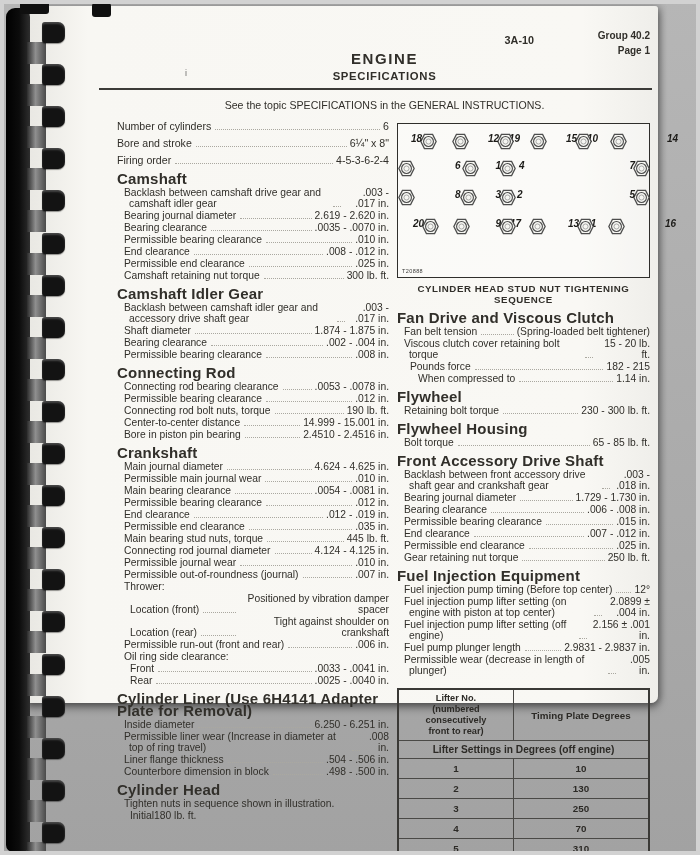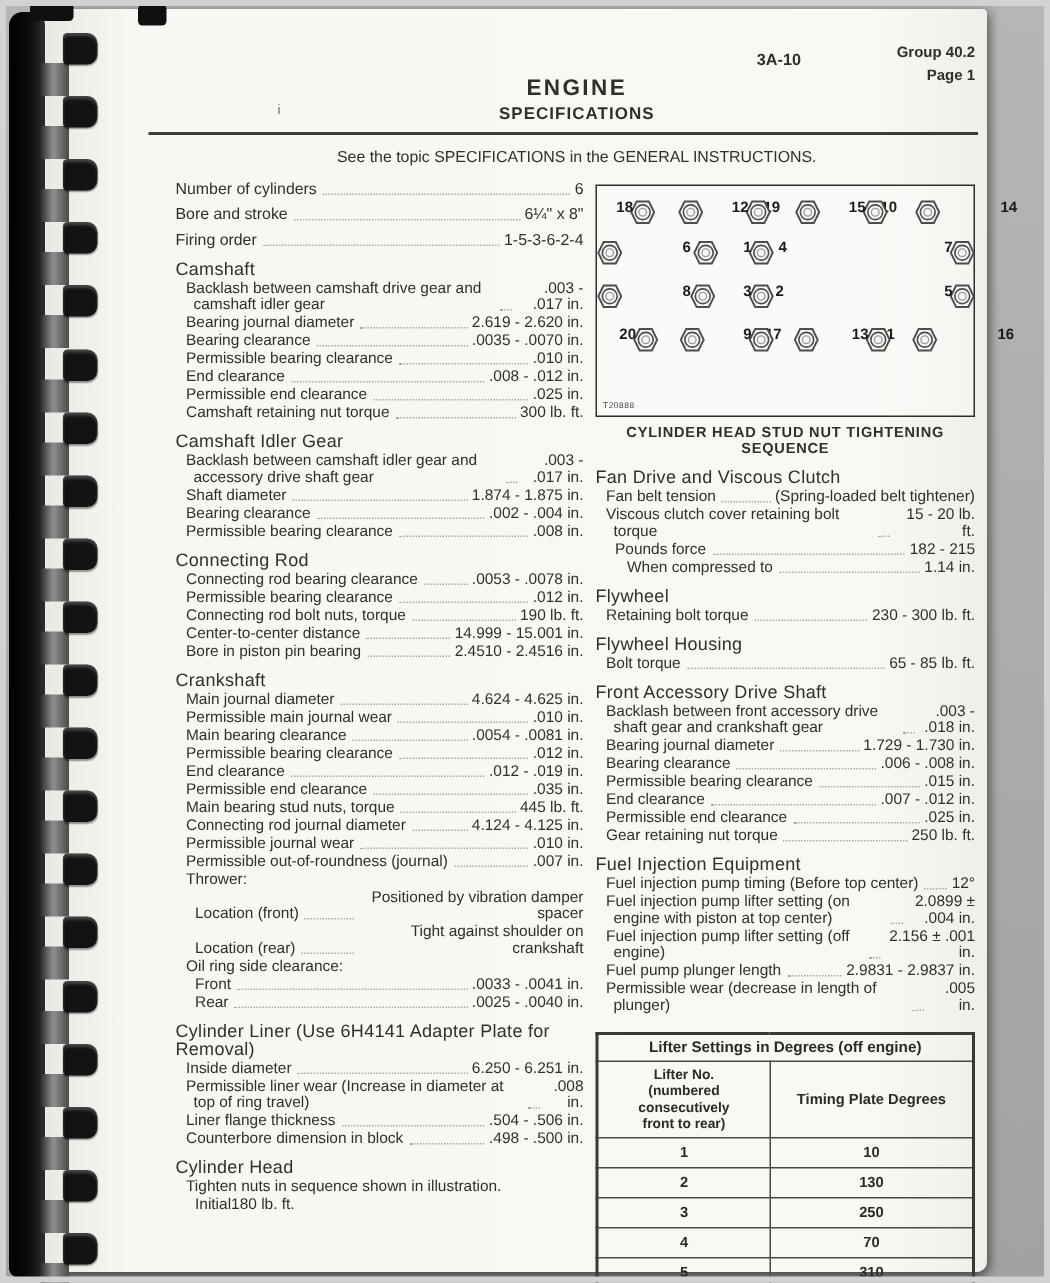--- a/index.html
+++ b/index.html
@@ -4,21 +4,21 @@
 <style>
   html,body{margin:0;padding:0;}
   body{
     width:700px;height:855px;overflow:hidden;position:relative;
     font-family:"Liberation Sans","DejaVu Sans",sans-serif;
     background:linear-gradient(#b6b6b6,#a2a2a2);
   }
   .photo-frame{position:absolute;inset:0;border:4px solid #d2d2d2;box-sizing:border-box;pointer-events:none;z-index:9;}
   
   .page{
-    position:absolute;left:25px;top:6px;width:633px;height:842px;box-sizing:border-box;
+    position:absolute;left:25px;top:6px;width:633px;height:697px;box-sizing:border-box;
     background:linear-gradient(to right,#e8e7e2 0,#f8f7f3 10%,#f9f8f4 88%,#efeeea 100%);
     box-shadow:0 4px 8px rgba(0,0,0,.5),3px 0 6px rgba(0,0,0,.18);
     border-radius:2px 3px 7px 3px;
     padding:14px 6px 0 92px;color:#312f2a;z-index:1;
   }
   
   .binding{position:absolute;left:0;top:0;width:120px;height:855px;z-index:5;}
   .spine{position:absolute;left:6px;top:8px;width:24px;height:844px;border-radius:9px 9px 7px 7px;
     background:linear-gradient(to right,#000 0,#0c0c0c 55%,#2e2e2e 100%);}
   .comb-tooth{position:absolute;left:42px;width:23px;height:21px;background:#131313;
@@ -35,33 +35,33 @@
   .doc-title{text-align:center;font-size:15px;font-weight:bold;letter-spacing:1.6px;margin-top:2px;}
   .doc-subtitle{text-align:center;font-size:11.3px;font-weight:bold;letter-spacing:.7px;margin-top:3px;}
   .stray{position:absolute;left:160px;top:62px;font-size:9px;color:#6f6f6b;}
   .rule{height:2px;background:#3c3b38;margin:6px 0 0 -18px;}
   .note{text-align:center;font-size:10.6px;margin:9px 0 10px;}
   
   .columns{display:flex;gap:8px;}
   .col-left{width:272px;flex:none;}
   .col-right{width:253px;flex:none;}
   
-  .spec-heading{font-weight:normal;font-size:12px;line-height:12px;margin:7px 0 2px;letter-spacing:.2px;}
+  .spec-heading{font-weight:bold;font-size:15px;line-height:12px;margin:7px 0 2px;letter-spacing:.2px;}
   .spec-row{display:flex;align-items:flex-end;font-size:10.3px;line-height:11px;margin-bottom:1px;}
   .spec-row.spaced{margin-bottom:6px;font-size:10.6px;}
   .ind0{margin-left:0;}
   .ind1{margin-left:7px;}
   .ind2{margin-left:13px;}
   .ind3{margin-left:21px;}
   .spec-label{flex:0 1 auto;padding-left:5px;text-indent:-5px;}
   .leader{flex:1 0 8px;border-bottom:1px dotted #aaa8a0;margin:0 3px 2px 4px;}
   .spec-value{flex:0 1 auto;text-align:right;max-width:150px;white-space:normal;}
   
   .diagram{position:relative;height:155px;border:1.5px solid #2f2e2b;box-sizing:border-box;margin-top:2px;background:rgba(255,255,255,.35);}
-  .nut{position:absolute;width:18px;height:18px;}
+  .nut{position:absolute;width:18px;height:18px;font-style:italic;}
   .nut-label{position:absolute;top:0;font-size:10px;font-weight:bold;white-space:nowrap;color:#1c1b18;}
   .lab-left{right:16px;}
   .lab-right{left:16px;padding-left:41px;}
   .fig-num{position:absolute;left:4px;bottom:3px;font-size:5.5px;letter-spacing:.4px;color:#3a3a38;}
   .diagram-caption{text-align:center;font-weight:bold;font-size:9.7px;letter-spacing:.55px;margin:5px 0 4px;}
   
   table.lifter{width:100%;border-collapse:collapse;margin-top:12px;border:2px solid #3a3936;}
   table.lifter th,table.lifter td{border:1px solid #4a4946;color:#2c2a26;}
   .t-title{font-weight:bold;font-size:10.2px;text-align:center;padding:3px 2px;}
   .t-h1{white-space:pre-line;font-weight:bold;font-size:9.2px;line-height:11px;text-align:center;padding:3px 2px;width:46%;}
@@ -96,21 +96,21 @@
             <span class="spec-value">6</span>
           </div>
           <div class="spec-row ind0 spaced">
             <span class="spec-label">Bore and stroke</span>
             <span class="leader"></span>
             <span class="spec-value">6¼" x 8"</span>
           </div>
           <div class="spec-row ind0 spaced">
             <span class="spec-label">Firing order</span>
             <span class="leader"></span>
-            <span class="spec-value">1-5-3-6-2-4</span>
+            <span class="spec-value">4-5-3-6-2-4</span>
           </div>
         </div>
         <div class="spec-section">
           <div class="spec-heading">Camshaft</div>
           <div class="spec-row ind1">
             <span class="spec-label">Backlash between camshaft drive gear and camshaft idler gear</span>
             <span class="leader"></span>
             <span class="spec-value">.003 - .017 in.</span>
           </div>
           <div class="spec-row ind1">
@@ -252,20 +252,25 @@
           </div>
           <div class="spec-row ind2">
             <span class="spec-label">Location (front)</span>
             <span class="leader"></span>
             <span class="spec-value">Positioned by vibration damper spacer</span>
           </div>
           <div class="spec-row ind2">
             <span class="spec-label">Location (rear)</span>
             <span class="leader"></span>
             <span class="spec-value">Tight against shoulder on crankshaft</span>
+          </div>
+          <div class="spec-row ind1">
+            <span class="spec-label">Permissible run-out (front and rear)</span>
+            <span class="leader"></span>
+            <span class="spec-value">.006 in.</span>
           </div>
           <div class="spec-row ind1">
             <span class="spec-label">Oil ring side clearance:</span>
           </div>
           <div class="spec-row ind2">
             <span class="spec-label">Front</span>
             <span class="leader"></span>
             <span class="spec-value">.0033 - .0041 in.</span>
           </div>
           <div class="spec-row ind2">
@@ -520,29 +525,29 @@
             <div class="spec-row ind1">
               <span class="spec-label">Permissible wear (decrease in length of plunger)</span>
               <span class="leader"></span>
               <span class="spec-value">.005 in.</span>
             </div>
           </div>
         </div>
 
       <table class="lifter">
         <thead>
-          <tr>
-              <th class="t-title" colspan="2">Lifter Settings in Degrees (off engine)</th>
-            </tr>
           <tr>
             <th class="t-h1">Lifter No.
 (numbered consecutively
 front to rear)</th>
             <th class="t-h2">Timing Plate Degrees</th>
           </tr>
+          <tr>
+              <th class="t-title" colspan="2">Lifter Settings in Degrees (off engine)</th>
+            </tr>
         </thead>
         <tbody>
             <tr>
               <td>1</td>
               <td>10</td>
             </tr>
             <tr>
               <td>2</td>
               <td>130</td>
             </tr>

